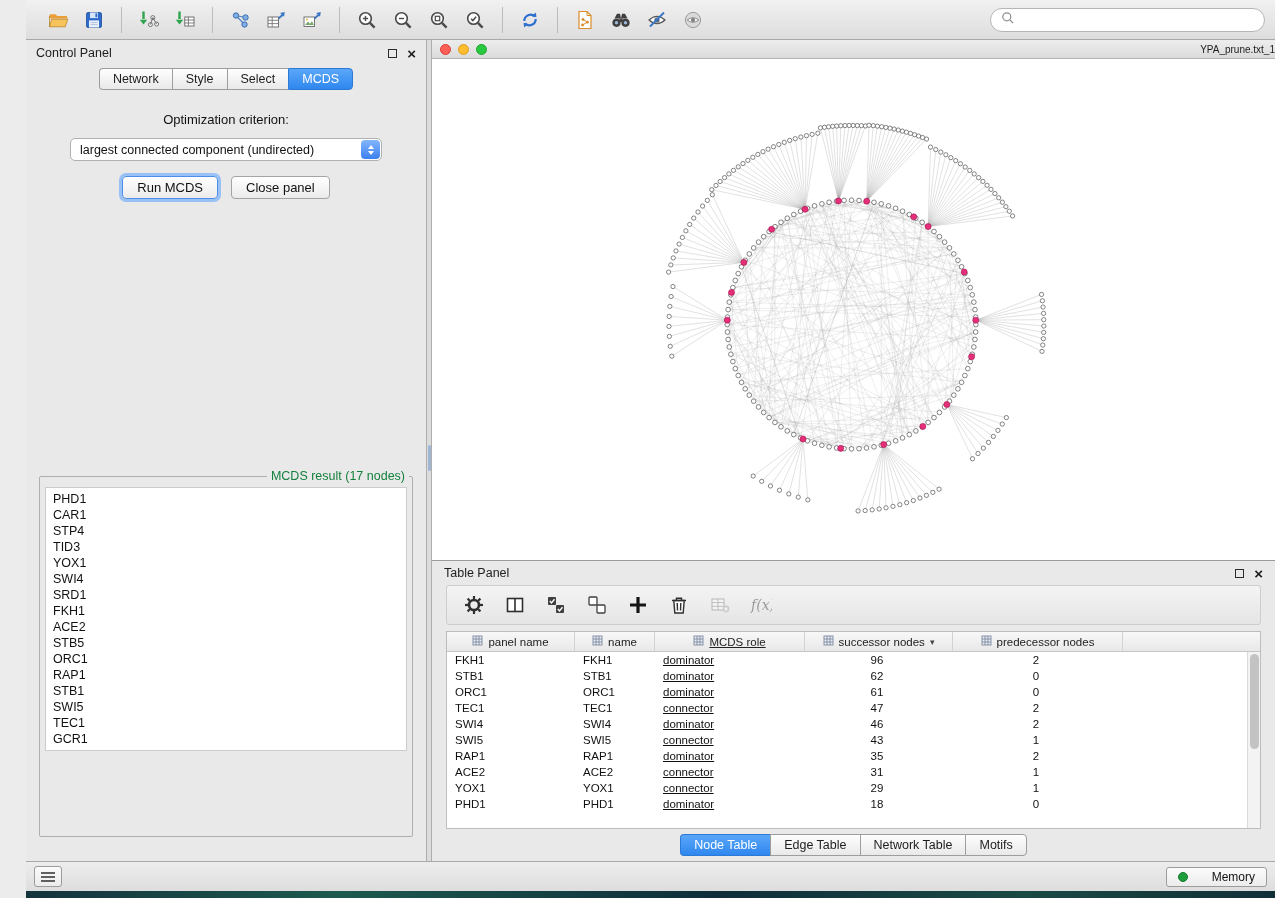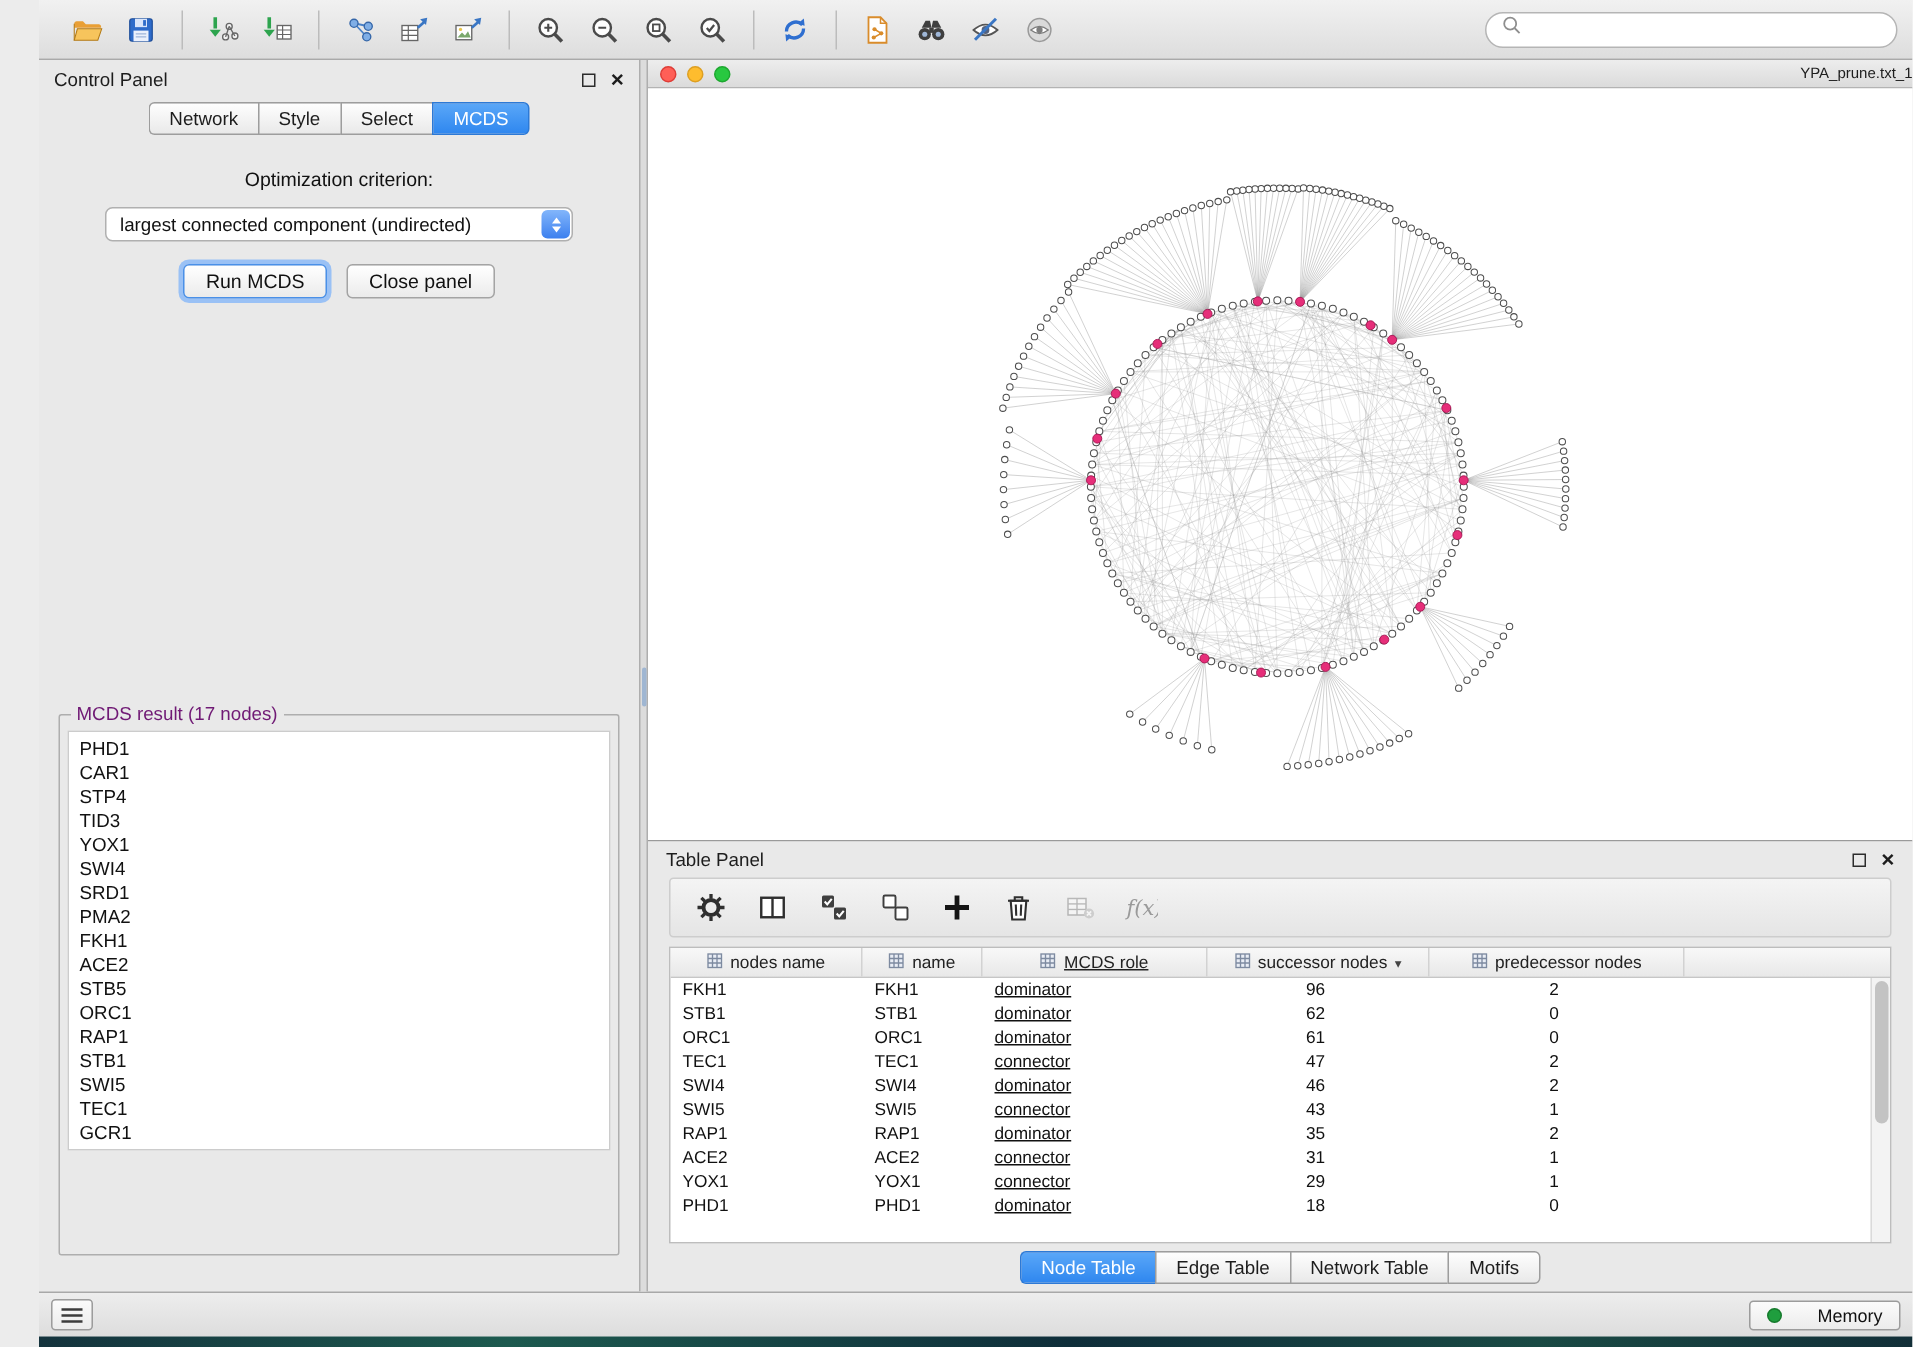--- a/index.html
+++ b/index.html
@@ -41,21 +41,21 @@
              align-items:center; justify-content:center; gap:2px; }
   .stepper i { display:block; width:0; height:0; border-left:3.5px solid transparent; border-right:3.5px solid transparent; }
   .stepper .up { border-bottom:4.5px solid #fff; }
   .stepper .down { border-top:4.5px solid #fff; }
   .btn-row { margin-top:15px; display:flex; gap:13px; }
   .btn { font-size:13px; font-family:inherit; padding:3px 14px; color:#111;
          background:linear-gradient(#ffffff,#ebebeb); border:1px solid #a4a4a4; border-radius:4px; }
   .btn.focused { box-shadow:0 0 0 3px rgba(90,160,255,.55); border-color:#4a90e8; }
   .result-box { margin-top:auto; margin-bottom:24px; width:374px; height:368px;
                 border:1px solid #aeaeae; border-radius:2px; padding:4px 5px 5px; }
-  .result-box legend { font-size:12.5px; color:#701a75; padding:0 4px; margin-left:2px; }
+  .result-box legend { font-size:12.5px; color:#15803d; padding:0 4px; margin-left:2px;text-align:right; }
   .result-list { width:100%; height:100%; background:#fff; border:1px solid #cccccc; overflow:hidden;
                  font-size:12.5px; color:#111; padding:3px 0; }
   .result-item { padding:0 7px; height:16px; line-height:16px; }
 
   
   .v-splitter { width:6px; flex:0 0 6px; background:#dcdcdc; border-left:1px solid #aeaeae;
                 border-right:1px solid #aeaeae; position:relative; }
   .splitter-handle { position:absolute; left:0.5px; top:405px; width:3px; height:26px;
                      background:#9fb6d2; border-radius:2px; }
 
@@ -318,21 +318,20 @@
         <fieldset class="result-box">
           <legend>MCDS result (17 nodes)</legend>
           <div class="result-list">
               <div class="result-item">PHD1</div>
               <div class="result-item">CAR1</div>
               <div class="result-item">STP4</div>
               <div class="result-item">TID3</div>
               <div class="result-item">YOX1</div>
               <div class="result-item">SWI4</div>
               <div class="result-item">SRD1</div>
-              <div class="result-item">PMA2</div>
               <div class="result-item">FKH1</div>
               <div class="result-item">ACE2</div>
               <div class="result-item">STB5</div>
               <div class="result-item">ORC1</div>
               <div class="result-item">RAP1</div>
               <div class="result-item">STB1</div>
               <div class="result-item">SWI5</div>
               <div class="result-item">TEC1</div>
               <div class="result-item">GCR1</div>
             </div>
@@ -1075,21 +1074,21 @@
               <div class="th c0">
                 <span><svg width="11" height="11" viewBox="0 0 11 11">
                     <g stroke="#7d8aa0" stroke-width="0.9" fill="#e9edf5">
                       <rect x="1" y="1" width="9" height="9"></rect>
                       <line x1="1" y1="4" x2="10" y2="4"></line>
                       <line x1="1" y1="7" x2="10" y2="7"></line>
                       <line x1="4" y1="1" x2="4" y2="10"></line>
                       <line x1="7" y1="1" x2="7" y2="10"></line>
                     </g>
                   </svg></span>
-                <span>nodes name</span>
+                <span>panel name</span>
               </div>
               <div class="th c1">
                 <span><svg width="11" height="11" viewBox="0 0 11 11">
                     <g stroke="#7d8aa0" stroke-width="0.9" fill="#e9edf5">
                       <rect x="1" y="1" width="9" height="9"></rect>
                       <line x1="1" y1="4" x2="10" y2="4"></line>
                       <line x1="1" y1="7" x2="10" y2="7"></line>
                       <line x1="4" y1="1" x2="4" y2="10"></line>
                       <line x1="7" y1="1" x2="7" y2="10"></line>
                     </g>

